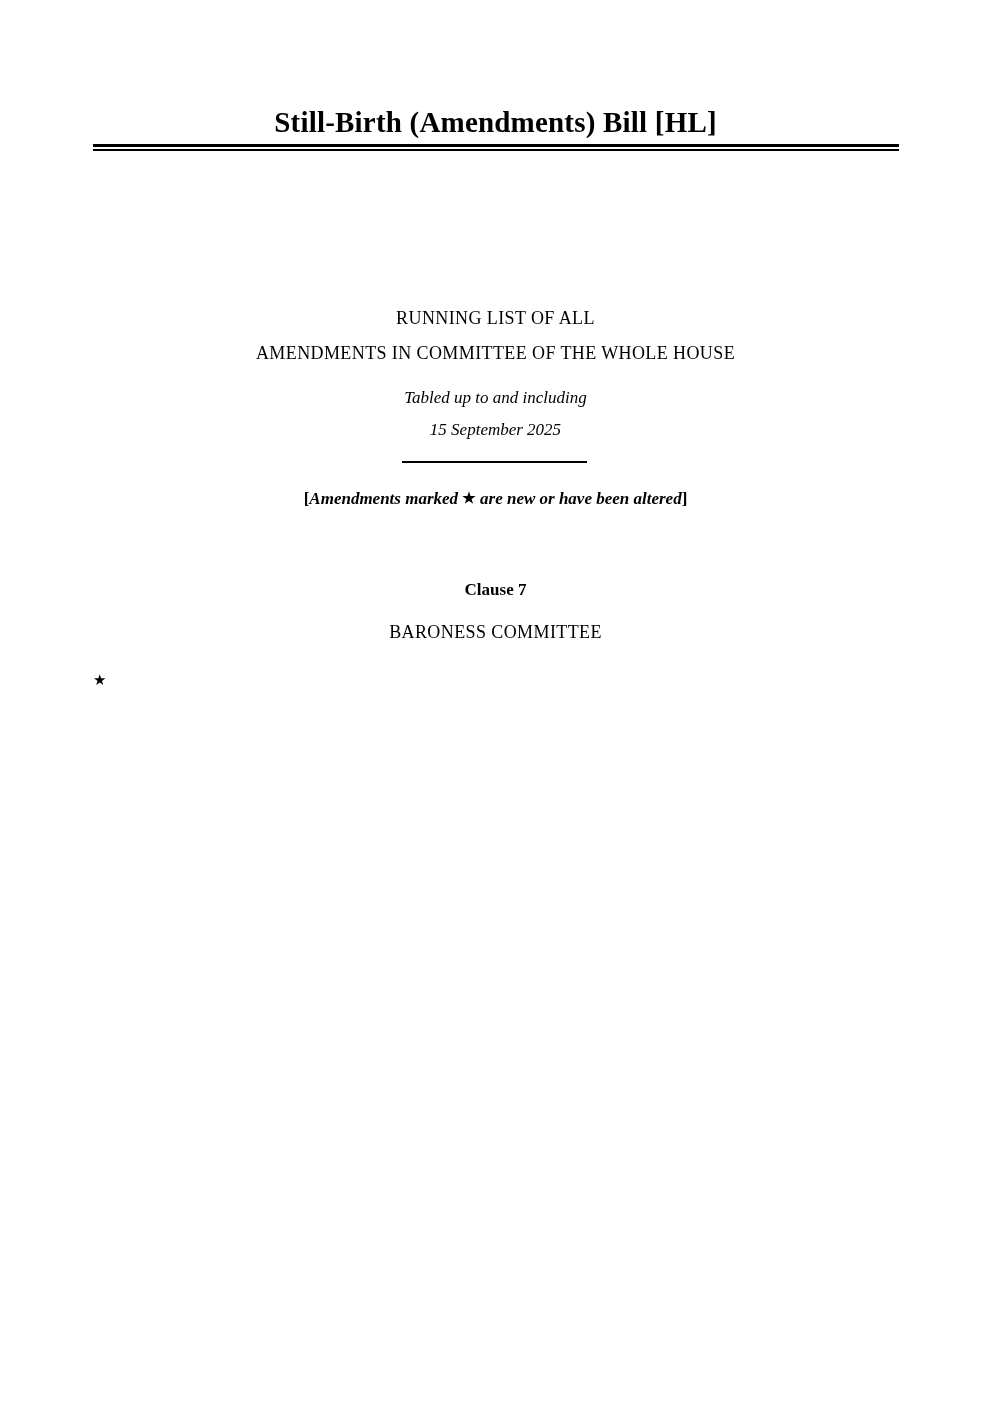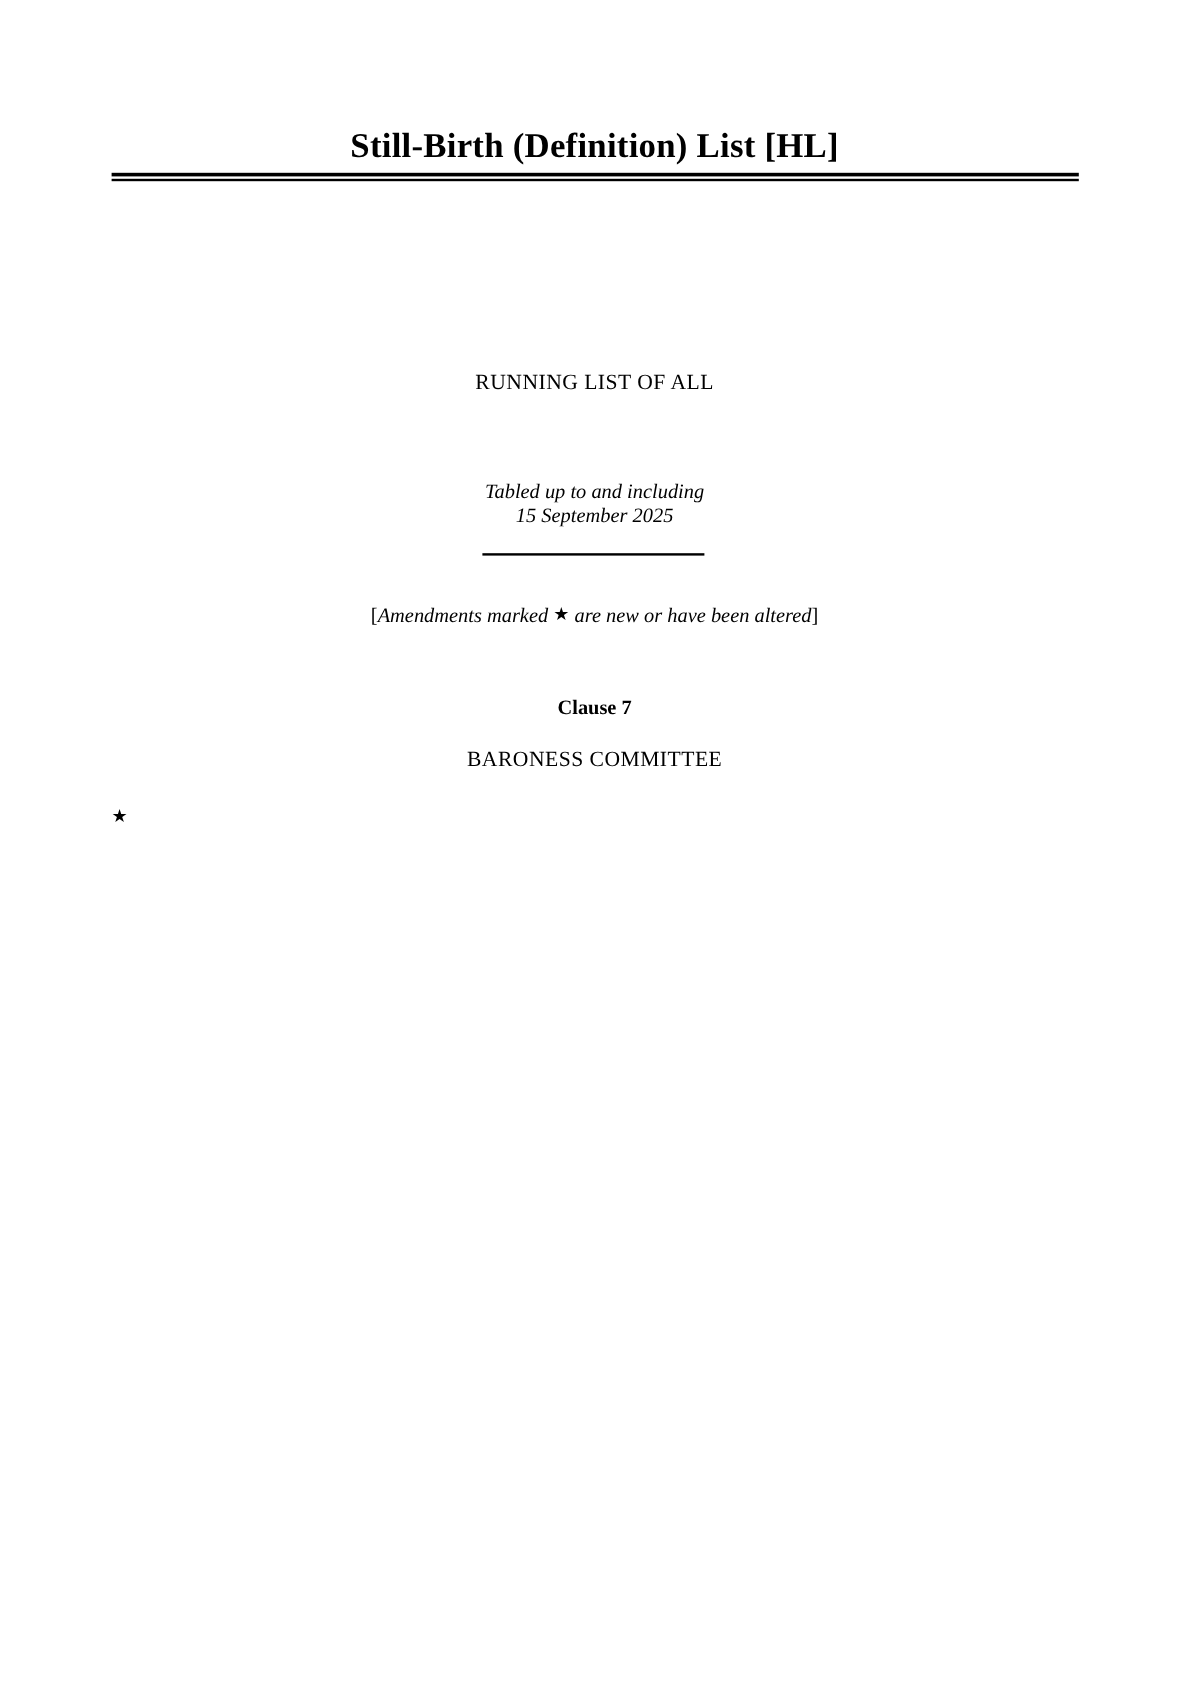--- a/index.html
+++ b/index.html
@@ -38,31 +38,31 @@
 
   .center-line {
     left: 93px;
     right: 93px;
     text-align: center;
   }
 
   .caps-heading-1 { top: 308px; font-size: 18px; letter-spacing: 0.4px; }
   .caps-heading-2 { top: 343px; font-size: 18px; letter-spacing: 0.4px; }
 
-  .tabled-note { top: 400px; font-size: 17px; font-style: italic; text-align: center; }
+  .tabled-note { top: 388px; font-size: 17px; font-style: italic; text-align: center; }
   .tabled-date { top: 420px; font-size: 17px; font-style: italic; }
 
   .divider-rule {
     top: 461px;
     left: 402px;
     width: 185px;
     border-top: 2px solid #000;
   }
 
-  .marker-note { top: 503px; font-size: 17px; }
+  .marker-note { top: 489px; font-size: 17px; font-weight: bold; }
   .marker-note .it { font-style: italic; }
   .marker-note .star-glyph { font-style: normal; font-size: 15px; position: relative; top: -1px; }
 
   .clause-heading { top: 580px; font-size: 17px; font-weight: bold; }
   .mover-name { top: 622px; font-size: 18px; letter-spacing: 0.4px; }
 
   .amendment-star {
     top: 671px;
     left: 93px;
     font-size: 15px;
@@ -85,26 +85,27 @@
     display: flex;
     justify-content: space-between;
     font-size: 17.5px;
   }
 </style>
 </head>
 <body>
 
 <div class="page">
 
-  <h1 class="abs doc-title">Still-Birth (Definition) List [HL]</h1>
+  <h1 class="abs doc-title">Still-Birth (Amendments) Bill [HL]</h1>
 
   <div class="abs title-rule"></div>
 
   <div class="abs center-line caps-heading-1">RUNNING LIST OF ALL</div>
 
+  <div class="abs center-line caps-heading-2">AMENDMENTS IN COMMITTEE OF THE WHOLE HOUSE</div>
 
   <div class="abs center-line tabled-note">Tabled up to and including</div>
 
   <div class="abs center-line tabled-date">15 September 2025</div>
 
   <div class="abs divider-rule"></div>
 
   <div class="abs center-line marker-note"><span>[</span><span class="it">Amendments marked </span><span class="star-glyph">★</span><span class="it"> are new or have been altered</span><span>]</span></div>
 
   <div class="abs center-line clause-heading">Clause 7</div>

